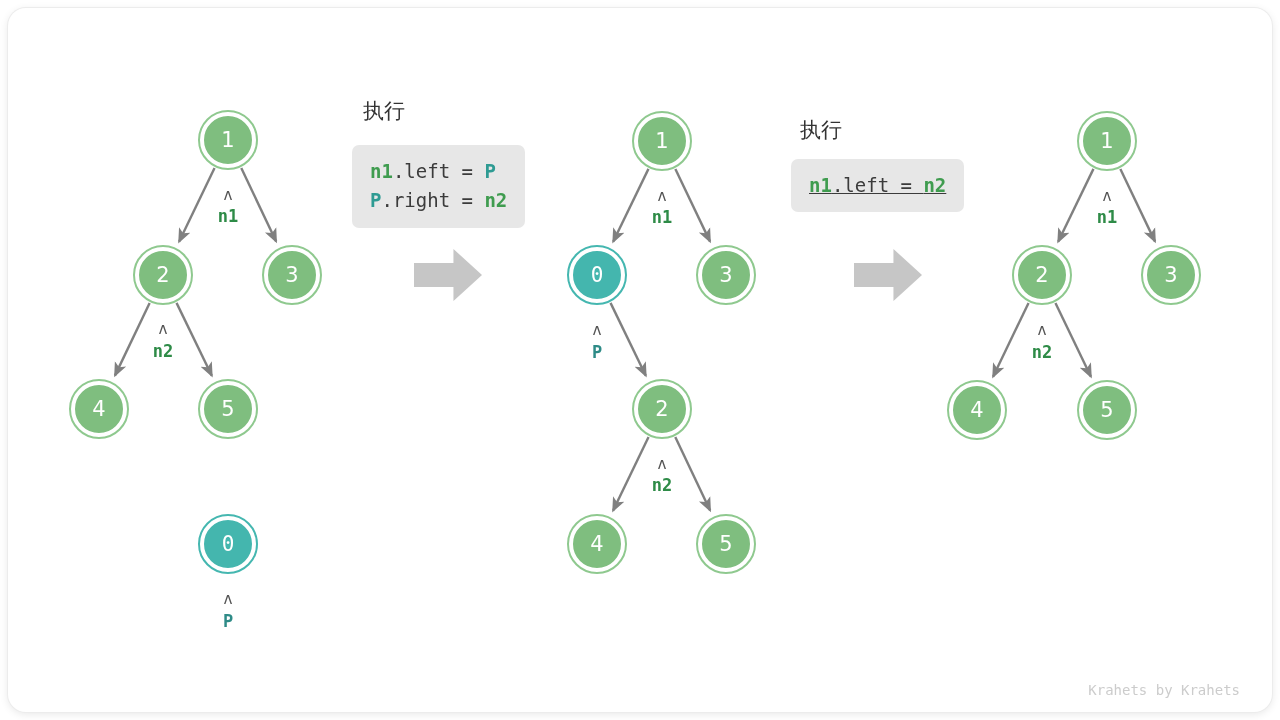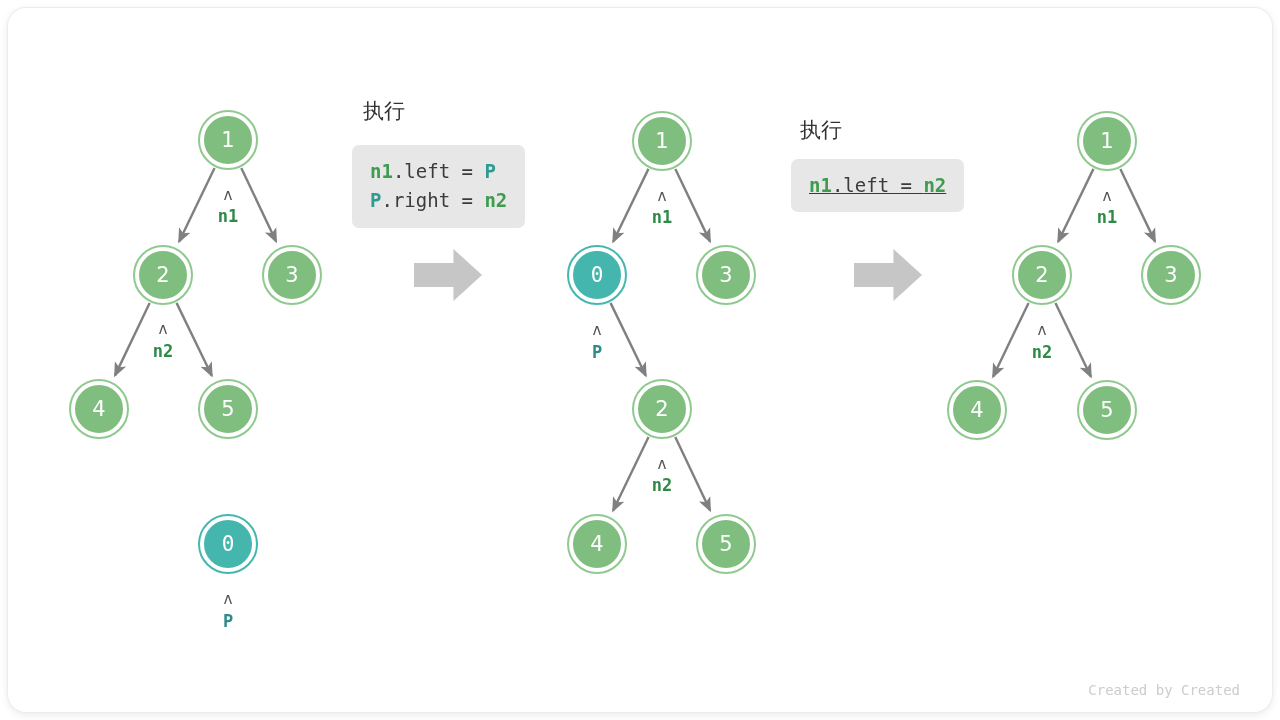--- a/index.html
+++ b/index.html
@@ -249,14 +249,14 @@
       <div class="ptr-label green" style="left: 1077px; top: 209px;">n1</div>
       <div class="caret" style="left: 1032px; top: 323px;">ʌ</div>
       <div class="ptr-label green" style="left: 1012px; top: 344px;">n2</div>
       <div class="step-title" style="left: 363px; top: 101px;">执行</div>
       <div class="code-box" style="left: 352px; top: 145px;"><span class="tk-n">n1</span><span class="tk-d">.left = </span><span class="tk-p">P</span>
 <span class="tk-p">P</span><span class="tk-d">.right = </span><span class="tk-n">n2</span></div>
       <div class="step-title" style="left: 800px; top: 120px;">执行</div>
       <div class="code-box" style="left: 791px; top: 159px; text-decoration: underline;"><span class="tk-n">n1</span><span class="tk-d">.left = </span><span class="tk-n">n2</span></div>
     </div>
 
-  <div id="footer">Created by Created</div>
+  <div id="footer">Krahets by Krahets</div>
 </div>
 
 </body></html>

